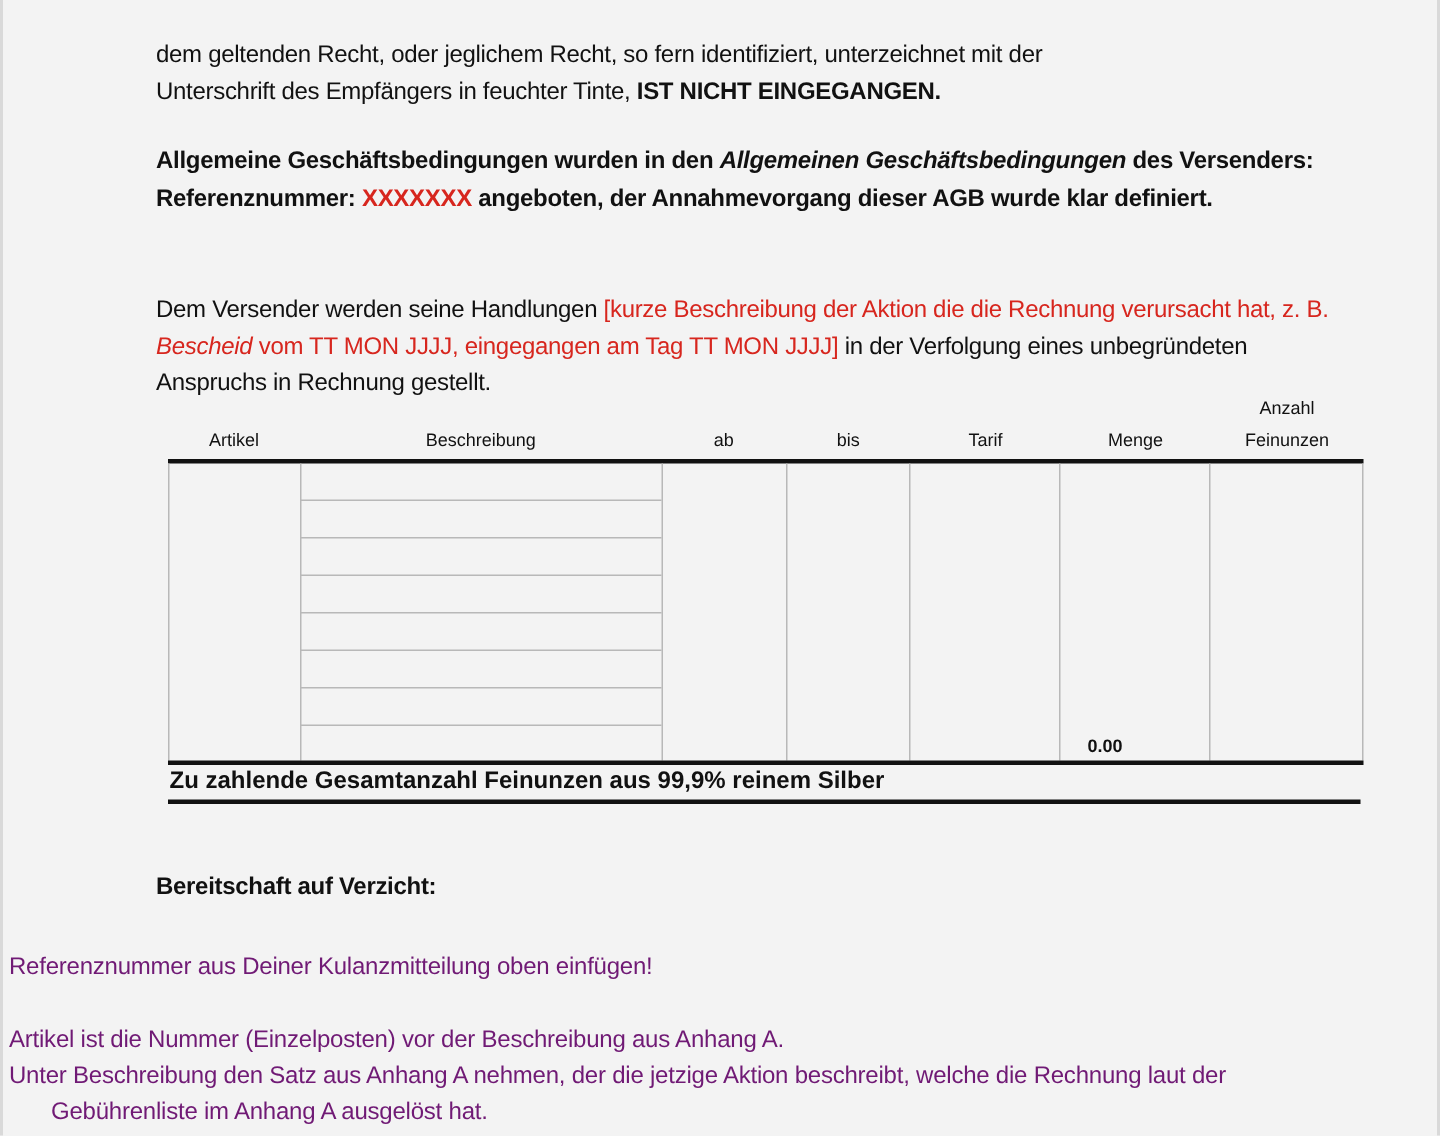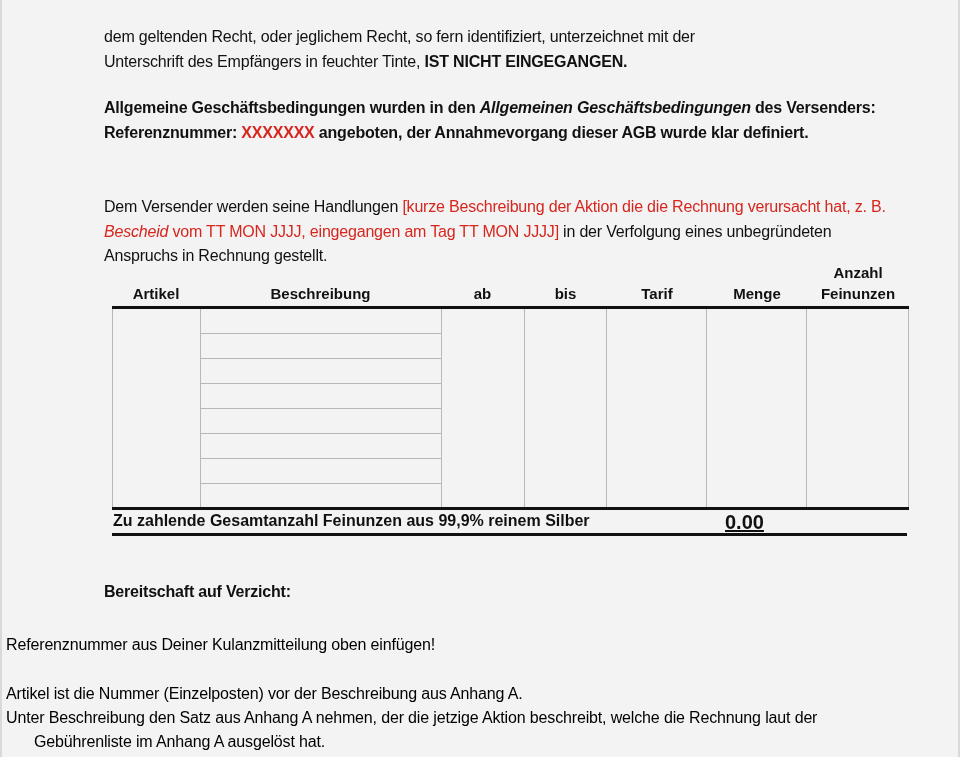--- a/index.html
+++ b/index.html
@@ -16,30 +16,30 @@
     position: absolute; left: 104px; width: 800px;
     font-size: 16px; line-height: 24.5px; letter-spacing: -0.2px; margin-top: 25px;
   }
   .b { font-weight: bold; }
   .i { font-style: italic; }
   .red { color: #d7261e; }
 
   
   .tbl { position: absolute; left: 112px; top: 264px; width: 797px; }
   .th-row { position: absolute; left: 0; top: 0; width: 797px; height: 42px; }
-  .th { position: absolute; bottom: 2px; font-size: 15px; font-weight: bold; text-align: center; line-height: 21px; }
+  .th { position: absolute; bottom: 2px; font-size: 12px; font-weight: normal; text-align: center; line-height: 21px; }
   .thick { position: absolute; left: 0; height: 3px; background: #111; }
   .vline { position: absolute; width: 1px; background: #b8b8b8; }
   .hline { position: absolute; height: 1px; background: #b8b8b8; }
   .total-label { position: absolute; left: 113px; top: 512px; font-size: 16px; font-weight: bold; }
-  .total-value { position: absolute; left: 725px; top: 511px; font-size: 20px; font-weight: bold; text-decoration: underline; }
+  .total-value { position: absolute; left: 725px; top: 490px; font-size: 12px; font-weight: bold; }
 
   .note {
     position: absolute; left: 6px; font-size: 16px; line-height: 24px;
-    color: #000000; letter-spacing: -0.15px;
+    color: #701a75; letter-spacing: -0.15px;
   }
 </style>
 </head>
 <body>
 
 <div class="page-edge-left"></div>
 <div class="page-edge-right"></div>
 
 <div class="para" style="top:0px;">
   <div>dem geltenden Recht, oder jeglichem Recht, so fern identifiziert, unterzeichnet mit der</div>

